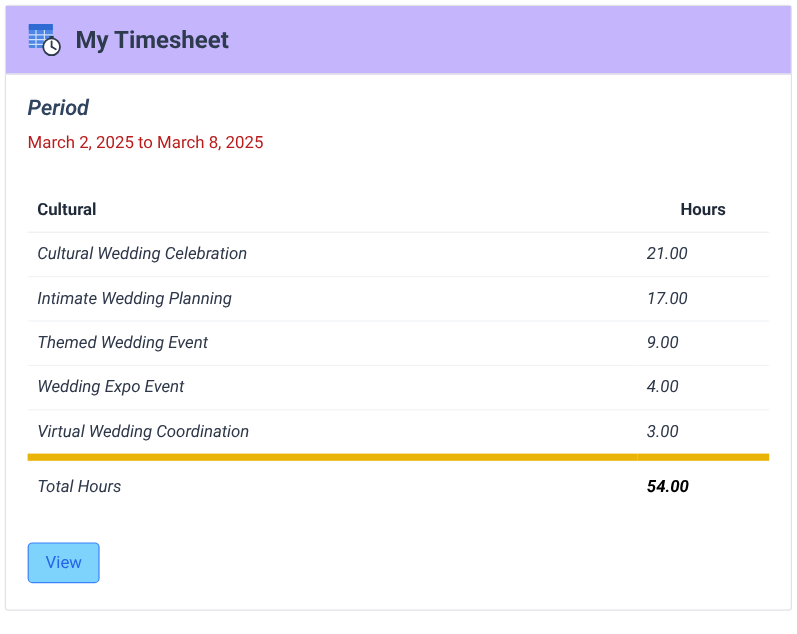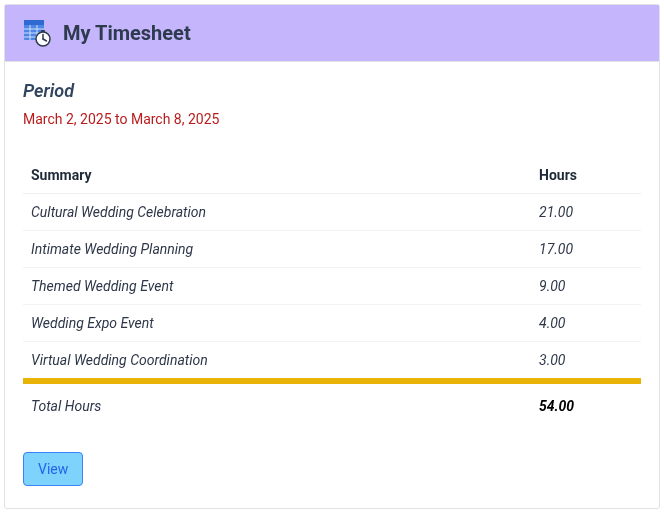--- a/index.html
+++ b/index.html
@@ -65,21 +65,21 @@
     }
     th {
       text-align: left;
       font-size: 14px;
       font-weight: 700;
       color: #1f2937;
       padding: 10px 8px;
       border-bottom: 1px solid #eceef1;
     }
     th.hours-col {
-      text-align: left;
+      text-align: center;
       width: 110px;
     }
     td {
       font-size: 14px;
       color: #2d3748;
       padding: 10px 8px;
       border-bottom: 1px solid #f1f3f6;
       font-style: italic;
     }
     tr.total-row td {
@@ -127,21 +127,21 @@
     <h2 class="header-title">My Timesheet</h2>
   </div>
   <div class="card-body">
     <div class="section-title">Period</div>
     <div class="period-value">March 2, 2025 to March 8, 2025</div>
 
 
     <table>
       <thead>
         <tr>
-          <th>Summary</th>
+          <th>Cultural</th>
           <th class="hours-col">Hours</th>
         </tr>
       </thead>
       <tbody>
         <tr>
           <td>Cultural Wedding Celebration</td>
           <td>21.00</td>
         </tr>
         <tr>
           <td>Intimate Wedding Planning</td>

